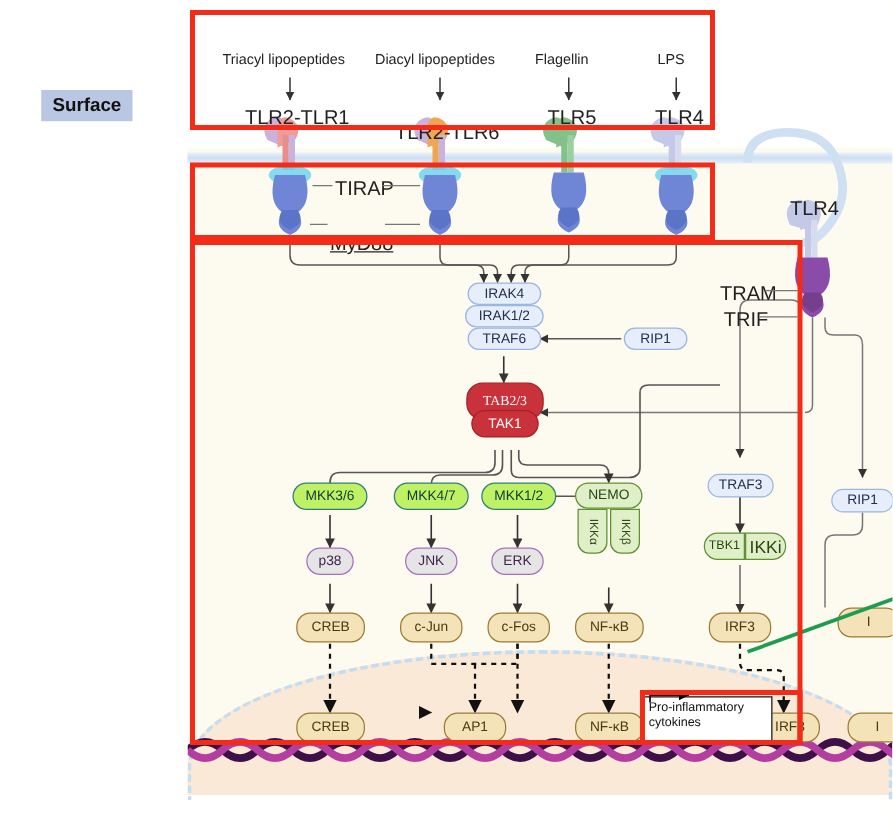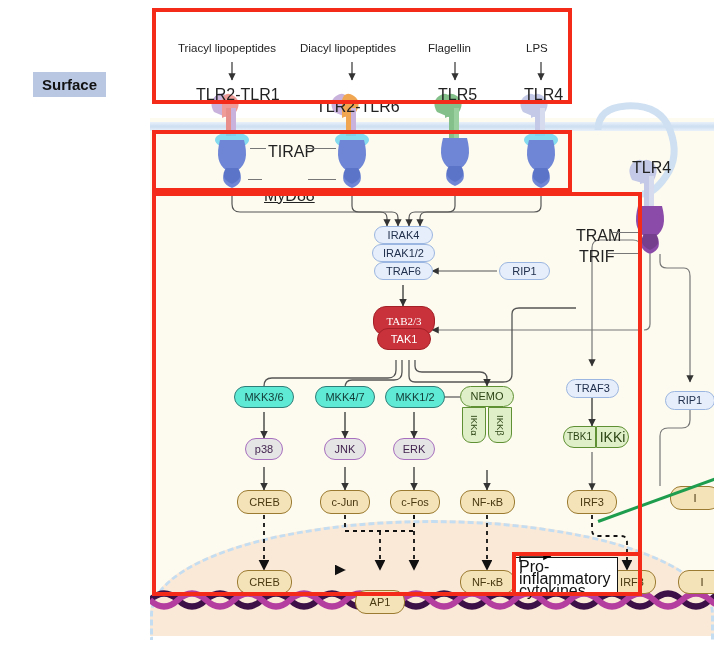--- a/index.html
+++ b/index.html
@@ -23,39 +23,39 @@
            border-radius:360px 360px 0 0 / 120px 120px 0 0;
            border-top:3px dashed #c5ddf0;border-left:3px dashed #c5ddf0;
            border-right:3px dashed #c5ddf0;box-sizing:border-box;}
 
   
   .node{position:absolute;display:flex;align-items:center;justify-content:center;
         box-sizing:border-box;font-size:11px;line-height:1;white-space:nowrap;
         border-radius:11px;border:1.3px solid;}
   .n-blue{background:#e7eefb;border-color:#9bb6e0;color:#20304d;}
   .n-red{background:#c9323a;border-color:#a42028;color:#ffffff;border-radius:13px;}
-  .n-teal{background:#5eead4;border-color:#2f7d78;color:#123a37;}
+  .n-teal{background:#bef264;border-color:#2f7d78;color:#123a37;}
   .n-purple{background:#e5e5e5;border-color:#a86fbf;color:#3f1f4c;}
   .n-tan{background:#f4e2b8;border-color:#9b7b31;color:#4a3a12;}
   .n-green{background:#dff0c9;border-color:#5f9033;color:#2c4414;}
 
   
   .lbl{position:absolute;font-size:16px;color:#222;white-space:nowrap;}
   .lbl-stim{font-size:11.5px;}
   .surface-tag{position:absolute;left:33px;top:72px;padding:4px 9px;
        background:#b9c7e2;font-size:15px;font-weight:bold;color:#111;}
 
   
   .redbox{position:absolute;border:4px solid #f32b18;box-sizing:border-box;}
   .redline{position:absolute;background:#f32b18;}
 
   
   .callout{position:absolute;left:514px;top:557px;width:104px;height:36px;
       background:#ffffff;border:1.4px solid #111;box-sizing:border-box;
-      font-size:16px;line-height:12px;color:#111;padding:3px 4px;}
+      font-size:10px;line-height:12px;color:#111;padding:3px 4px;}
   .greenline{position:absolute;left:598px;top:520px;width:130px;height:2.6px;
       background:#1f9d4e;transform-origin:left center;transform:rotate(-20deg);}
 
   
   svg.ov{position:absolute;left:0;top:0;width:714px;height:672px;
          pointer-events:none;overflow:visible;}
 </style>
 </head>
 <body>
 
@@ -260,21 +260,21 @@
 
   <div class="node n-blue" style="left:566px;top:379px;width:53px;height:19px;">TRAF3</div>
   <div class="node n-green" style="left:563px;top:426px;width:33px;height:22px;border-radius:11px 0 0 11px;font-size:10px;">TBK1</div>
   <div class="node n-green" style="left:596px;top:426px;width:33px;height:22px;border-radius:0 11px 11px 0;font-size:14px;">IKKi</div>
   <div class="node n-tan" style="left:567px;top:490px;width:50px;height:24px;">IRF3</div>
 
   <div class="node n-blue" style="left:665px;top:391px;width:50px;height:19px;">RIP1</div>
   <div class="node n-tan" style="left:670px;top:486px;width:50px;height:24px;">I</div>
 
   <div class="node n-tan" style="left:237px;top:570px;width:55px;height:24px;">CREB</div>
-  <div class="node n-tan" style="left:355px;top:570px;width:50px;height:24px;margin-top:20px;">AP1</div>
+  <div class="node n-tan" style="left:355px;top:570px;width:50px;height:24px;">AP1</div>
   <div class="node n-tan" style="left:460px;top:570px;width:55px;height:24px;">NF-κB</div>
   <div class="node n-tan" style="left:608px;top:570px;width:48px;height:24px;">IRF3</div>
   <div class="node n-tan" style="left:678px;top:570px;width:48px;height:24px;">I</div>
 
   <div class="greenline"></div>
   <div class="callout">
     <div>Pro-inflammatory</div>
     <div>cytokines</div>
   </div>
   <svg class="ov">

